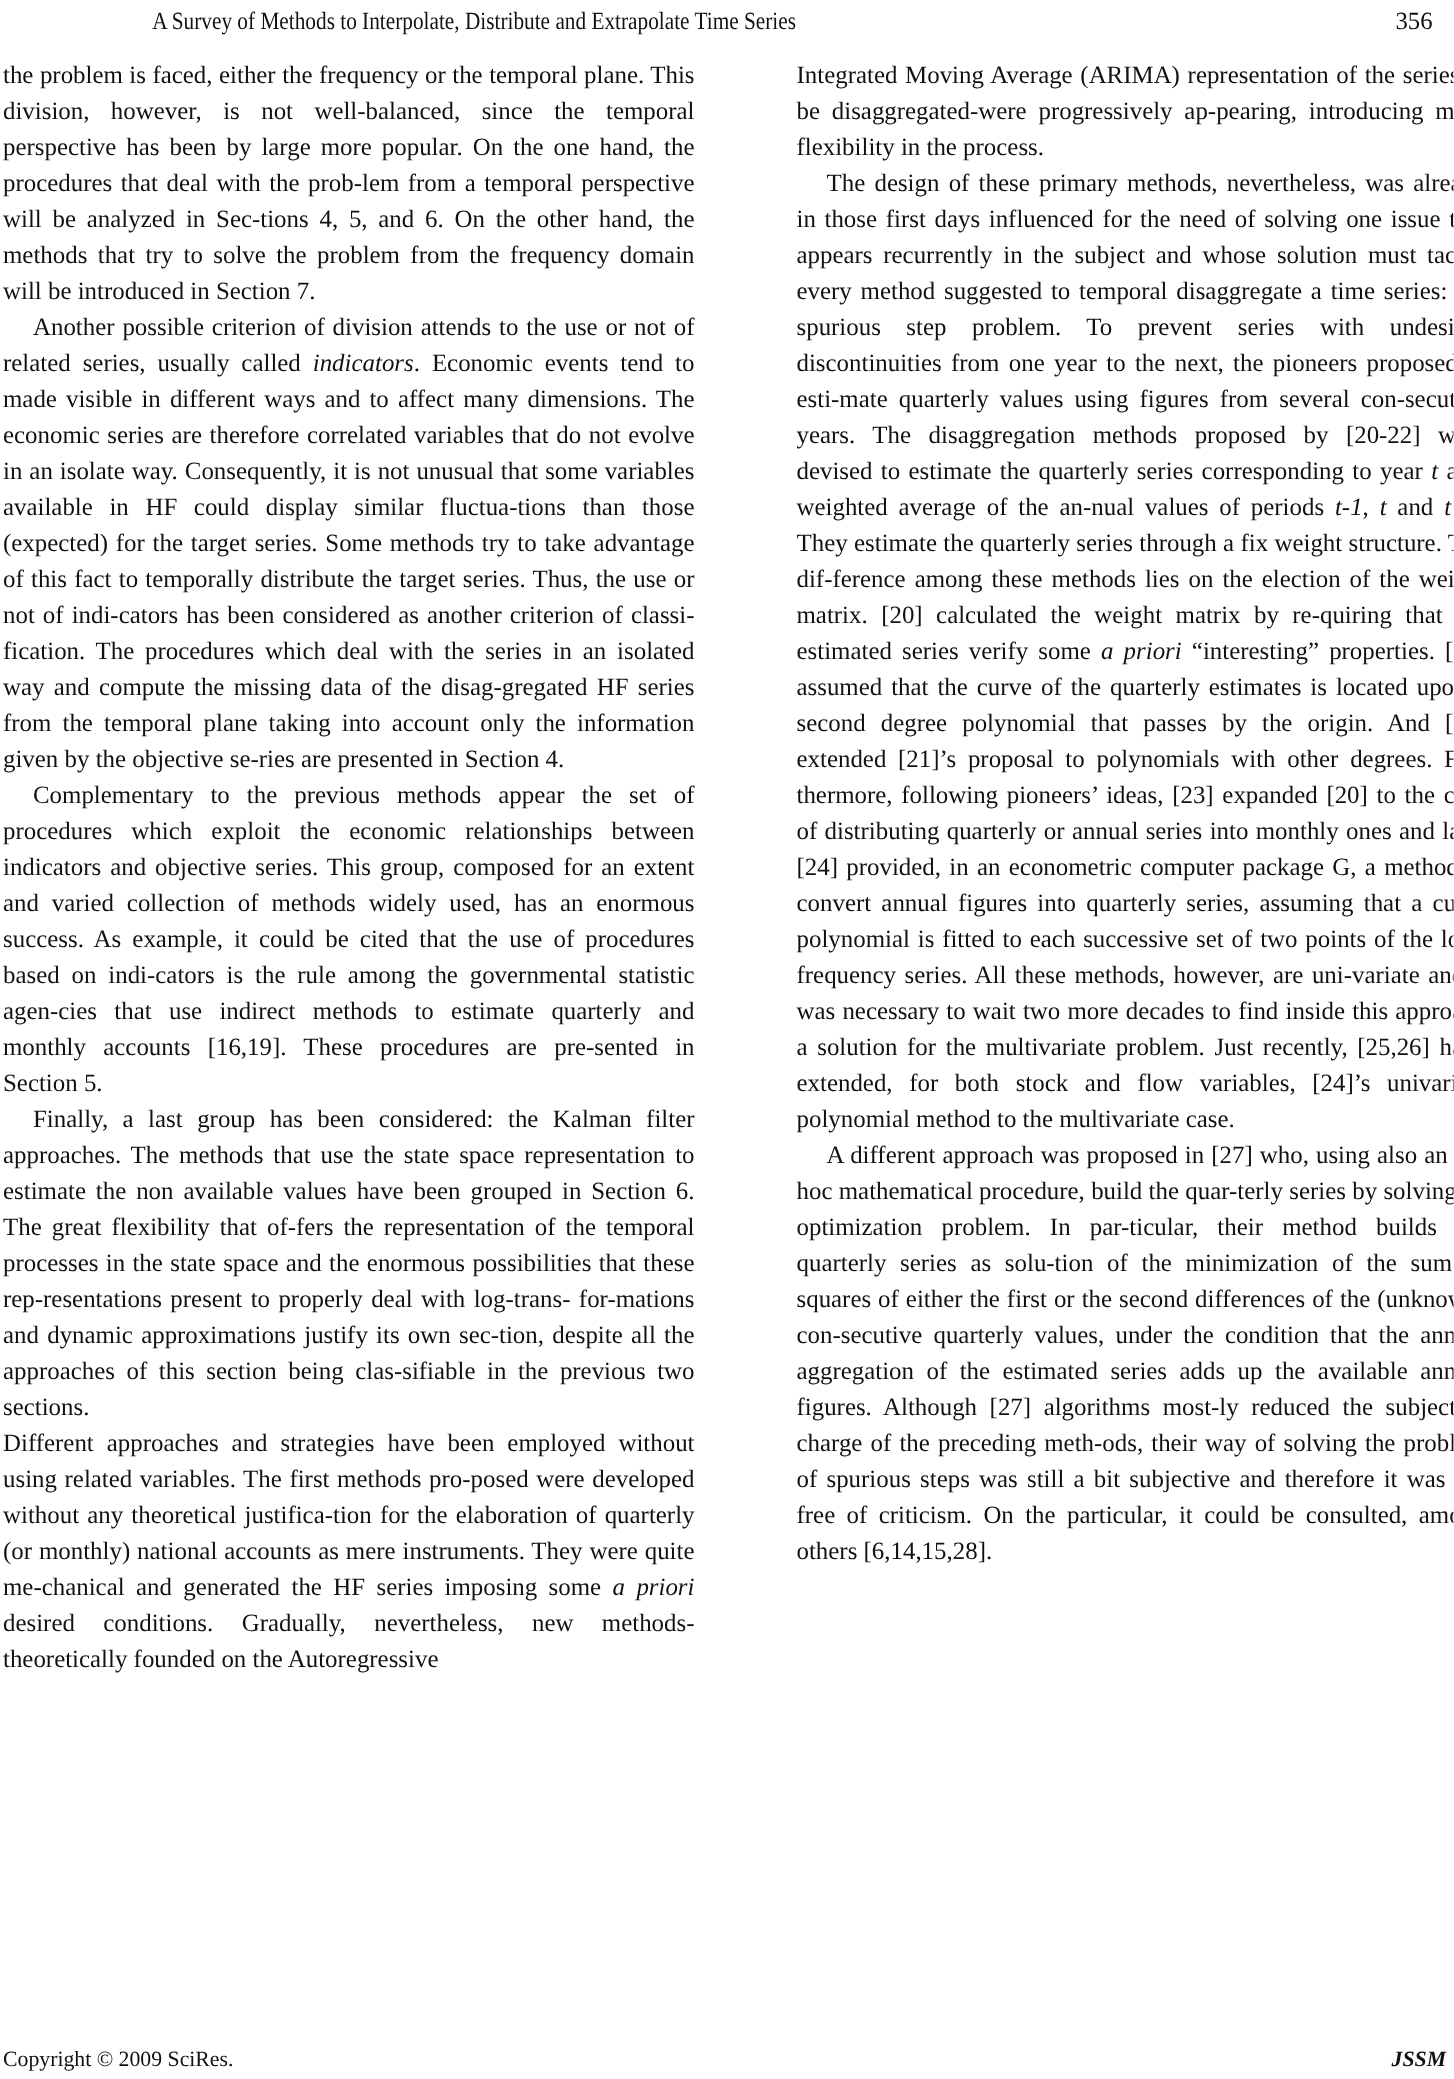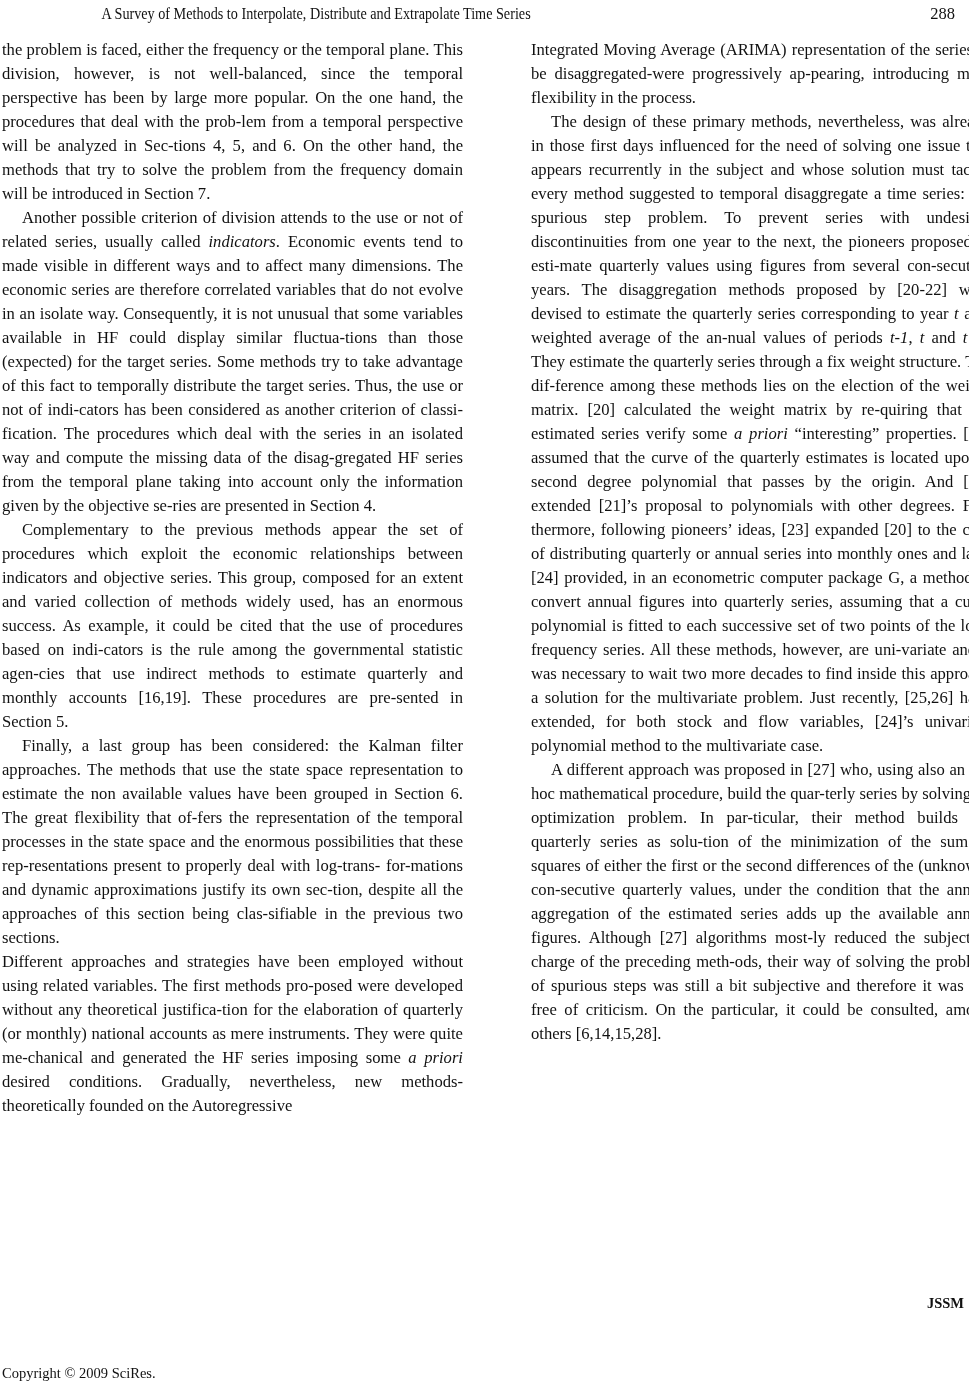--- a/index.html
+++ b/index.html
@@ -64,32 +64,33 @@
     em { font-style: italic; }
     .footer-left {
       position: absolute;
       left: 2px;
       top: 1365px;
       font-size: 14.5px;
     }
     .footer-right {
       position: absolute;
       right: 5px;
-      top: 1295px;
+      top: 1365px;
       font-size: 14.5px;
       font-weight: bold;
+      font-style: italic;
     }
   </style>
 </head>
 <body>
 
 <div class="running-header">
   <span class="header-title">A Survey of Methods to Interpolate, Distribute and Extrapolate Time Series</span>
 </div>
-<span class="header-page">288</span>
+<span class="header-page">356</span>
 
 <div class="col col-left">
   <p class="noindent">the problem is faced, either the frequency or the temporal plane. This division, however, is not well-balanced, since the temporal perspective has been by large more popular. On the one hand, the procedures that deal with the prob-lem from a temporal perspective will be analyzed in Sec-tions 4, 5, and 6. On the other hand, the methods that try to solve the problem from the frequency domain will be introduced in Section 7.</p>
   <p><span>Another possible criterion of division attends to the use or not of related series, usually called </span><em>indicators</em><span>. Economic events tend to made visible in different ways and to affect many dimensions. The economic series are therefore correlated variables that do not evolve in an isolate way. Consequently, it is not unusual that some variables available in HF could display similar fluctua-tions than those (expected) for the target series. Some methods try to take advantage of this fact to temporally distribute the target series. Thus, the use or not of indi-cators has been considered as another criterion of classi-fication. The procedures which deal with the series in an isolated way and compute the missing data of the disag-gregated HF series from the temporal plane taking into account only the information given by the objective se-ries are presented in Section 4.</span></p>
   <p>Complementary to the previous methods appear the set of procedures which exploit the economic relationships between indicators and objective series. This group, composed for an extent and varied collection of methods widely used, has an enormous success. As example, it could be cited that the use of procedures based on indi-cators is the rule among the governmental statistic agen-cies that use indirect methods to estimate quarterly and monthly accounts [16,19]. These procedures are pre-sented in Section 5.</p>
   <p>Finally, a last group has been considered: the Kalman filter approaches. The methods that use the state space representation to estimate the non available values have been grouped in Section 6. The great flexibility that of-fers the representation of the temporal processes in the state space and the enormous possibilities that these rep-resentations present to properly deal with log-trans- for-mations and dynamic approximations justify its own sec-tion, despite all the approaches of this section being clas-sifiable in the previous two sections.</p>
   <p class="noindent"><span>Different approaches and strategies have been employed without using related variables. The first methods pro-posed were developed without any theoretical justifica-tion for the elaboration of quarterly (or monthly) national accounts as mere instruments. They were quite me-chanical and generated the HF series imposing some </span><em>a priori</em><span> desired conditions. Gradually, nevertheless, new methods-theoretically founded on the Autoregressive</span></p>
 </div>
 
 <div class="col col-right">

